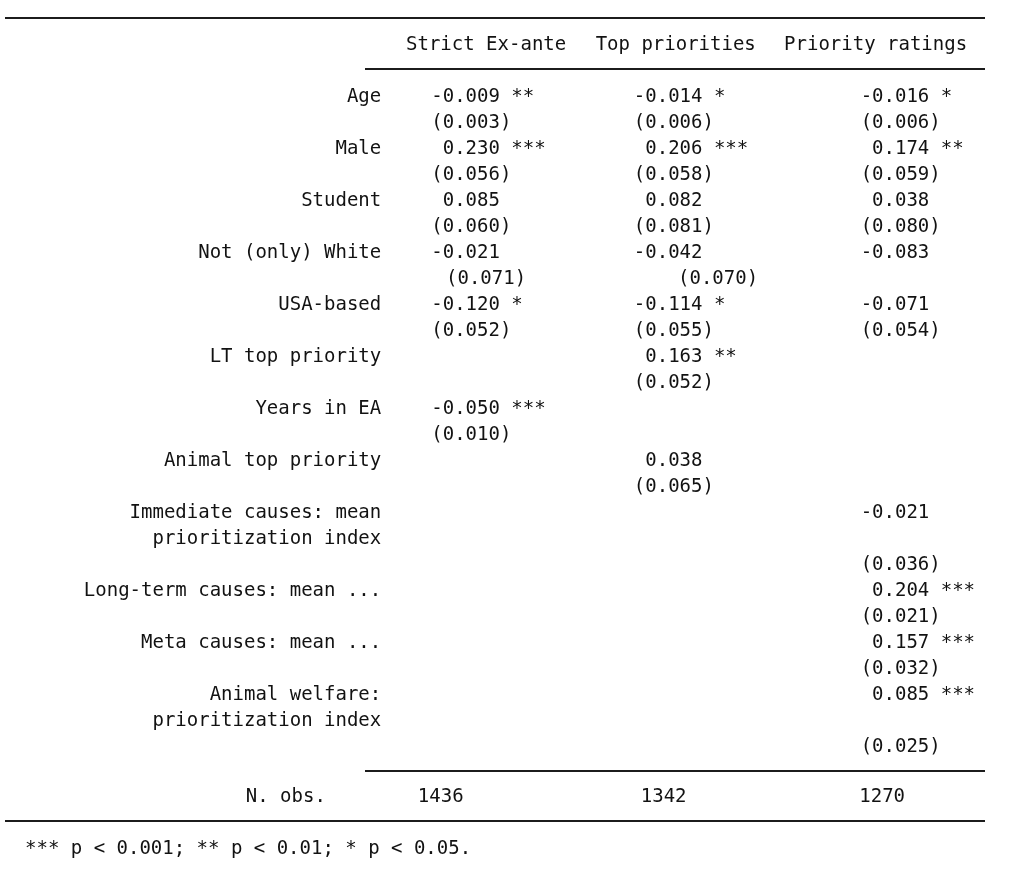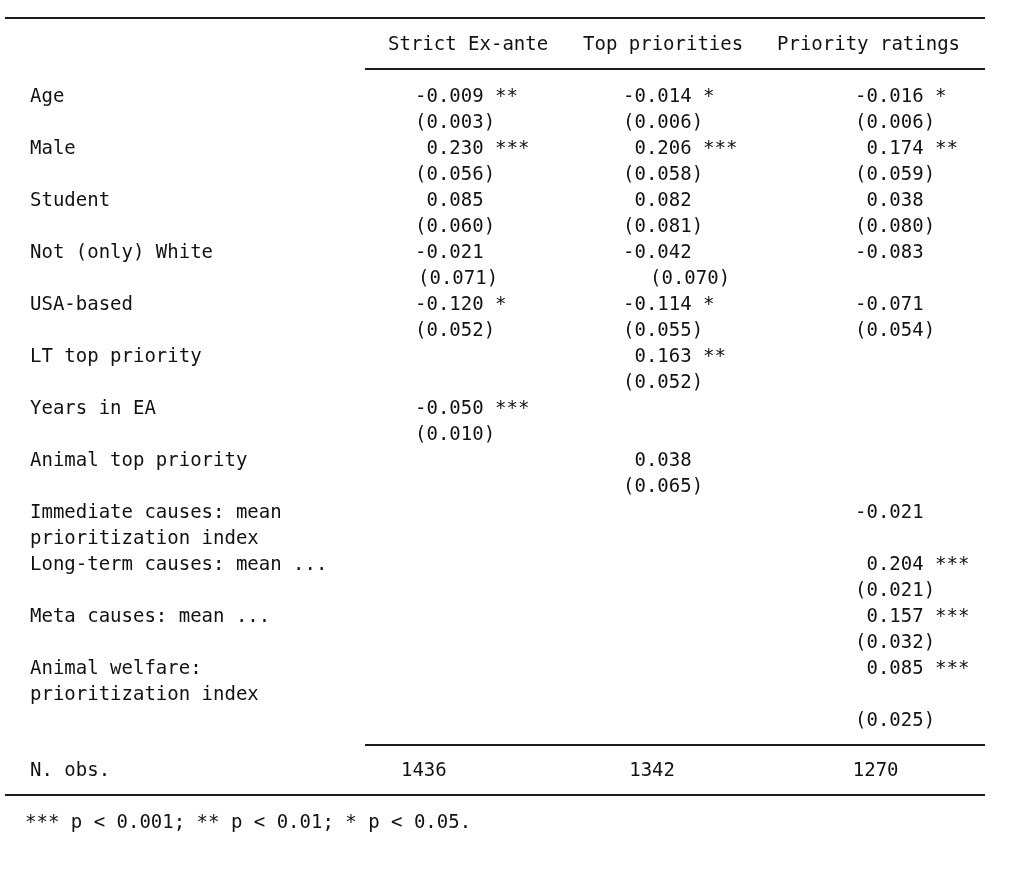--- a/index.html
+++ b/index.html
@@ -15,22 +15,22 @@
     overflow:hidden;
   }
   .rule { height:2px; background:#1c1c1c; }
   .rule.full { margin-left:5px; width:980px; }
   .rule.cols { margin-left:365px; width:620px; }
   .rule.top { margin-top:17px; }
   .rule.subhead { margin-top:12px; }
   .rule.mid { margin-top:12px; }
   .rule.bottom { margin-top:12px; }
 
-  .row { display:flex; height:26px; white-space:pre; }
-  .c0 { width:365px; padding-left:30px;  box-sizing:border-box; overflow:visible; }
+  .row { display:flex; height:26px; white-space:pre;margin-left:28px; }
+  .c0 { width:365px; padding-left:30px;  box-sizing:border-box; overflow:visible;text-align:right; }
   .c1 { width:205px; padding-left:50px;  box-sizing:border-box; }
   .c2 { width:200px; padding-left:53px;  box-sizing:border-box; }
   .c3 { width:246px; padding-left:85px;  box-sizing:border-box; }
 
   .header-row { margin-top:11px; }
   .header-row .c1 { padding-left:23px; }
   .header-row .c2 { padding-left:13px; }
   .header-row .c3 { padding-left:7px; }
 
   #table-body { margin-top:12px; }
@@ -70,20 +70,21 @@
       <div class="row body-line"><span class="c0">USA-based</span><span class="c1">-0.120 *</span><span class="c2">-0.114 *</span><span class="c3">-0.071</span></div>
       <div class="row body-line"><span class="c0"></span><span class="c1">(0.052)</span><span class="c2">(0.055)</span><span class="c3">(0.054)</span></div>
       <div class="row body-line"><span class="c0">LT top priority</span><span class="c1"></span><span class="c2"> 0.163 **</span><span class="c3"></span></div>
       <div class="row body-line"><span class="c0"></span><span class="c1"></span><span class="c2">(0.052)</span><span class="c3"></span></div>
       <div class="row body-line"><span class="c0">Years in EA</span><span class="c1">-0.050 ***</span><span class="c2"></span><span class="c3"></span></div>
       <div class="row body-line"><span class="c0"></span><span class="c1">(0.010)</span><span class="c2"></span><span class="c3"></span></div>
       <div class="row body-line"><span class="c0">Animal top priority</span><span class="c1"></span><span class="c2"> 0.038</span><span class="c3"></span></div>
       <div class="row body-line"><span class="c0"></span><span class="c1"></span><span class="c2">(0.065)</span><span class="c3"></span></div>
       <div class="row body-line"><span class="c0">Immediate causes: mean</span><span class="c1"></span><span class="c2"></span><span class="c3">-0.021</span></div>
       <div class="row body-line"><span class="c0">prioritization index</span><span class="c1"></span><span class="c2"></span><span class="c3"></span></div>
+      <div class="row body-line"><span class="c0"></span><span class="c1"></span><span class="c2"></span><span class="c3">(0.036)</span></div>
       <div class="row body-line"><span class="c0">Long-term causes: mean ...</span><span class="c1"></span><span class="c2"></span><span class="c3"> 0.204 ***</span></div>
       <div class="row body-line"><span class="c0"></span><span class="c1"></span><span class="c2"></span><span class="c3">(0.021)</span></div>
       <div class="row body-line"><span class="c0">Meta causes: mean ...</span><span class="c1"></span><span class="c2"></span><span class="c3"> 0.157 ***</span></div>
       <div class="row body-line"><span class="c0"></span><span class="c1"></span><span class="c2"></span><span class="c3">(0.032)</span></div>
       <div class="row body-line"><span class="c0">Animal welfare:</span><span class="c1"></span><span class="c2"></span><span class="c3"> 0.085 ***</span></div>
       <div class="row body-line"><span class="c0">prioritization index</span><span class="c1"></span><span class="c2"></span><span class="c3"></span></div>
       <div class="row body-line"><span class="c0"></span><span class="c1"></span><span class="c2"></span><span class="c3">(0.025)</span></div>
     </div>
 
   <div class="rule cols mid"></div>

